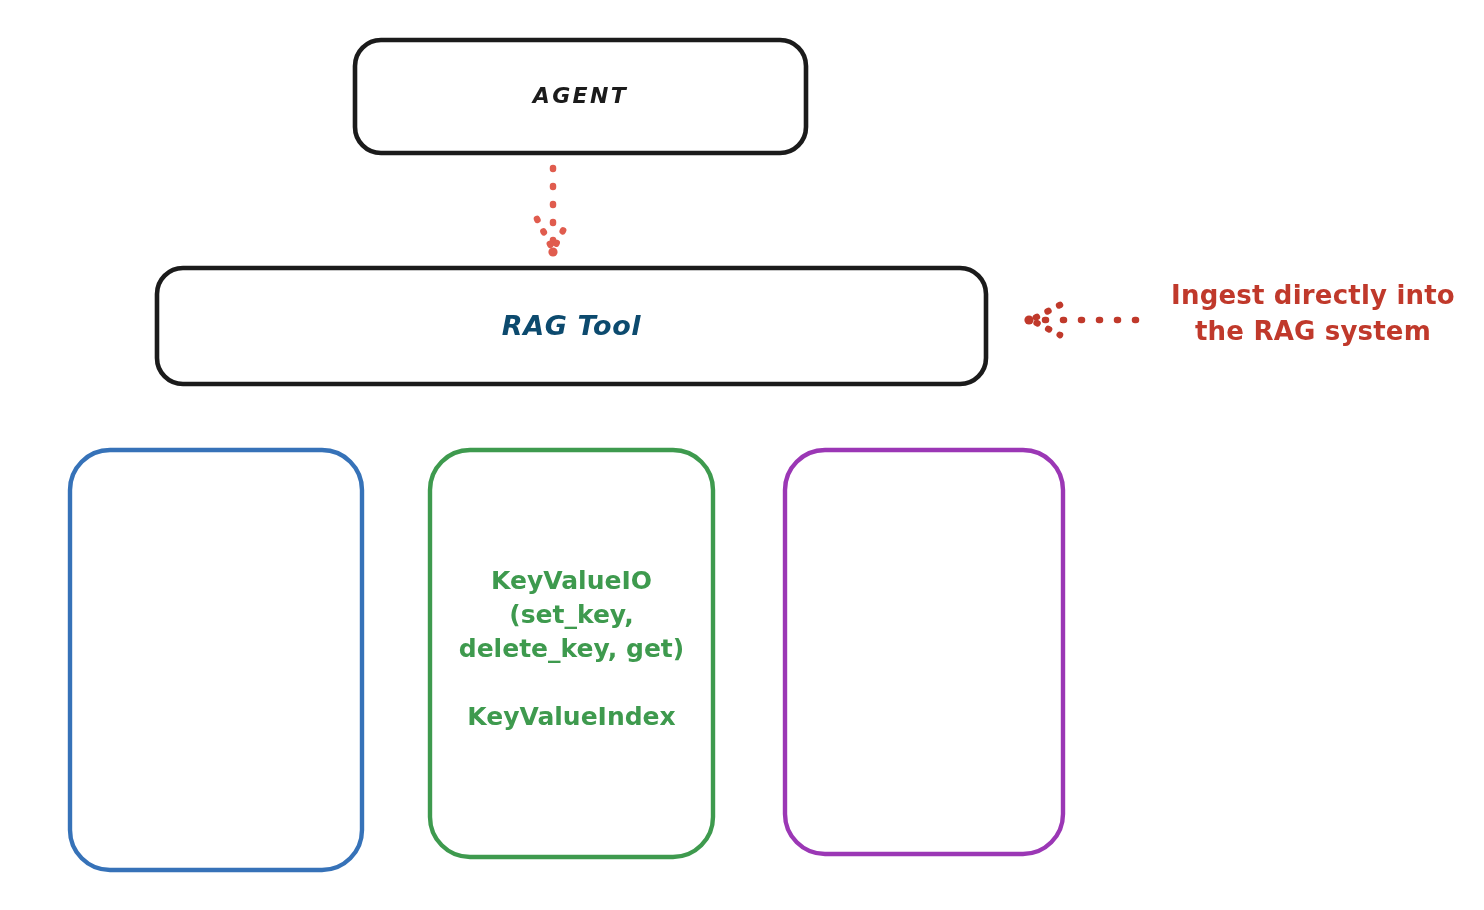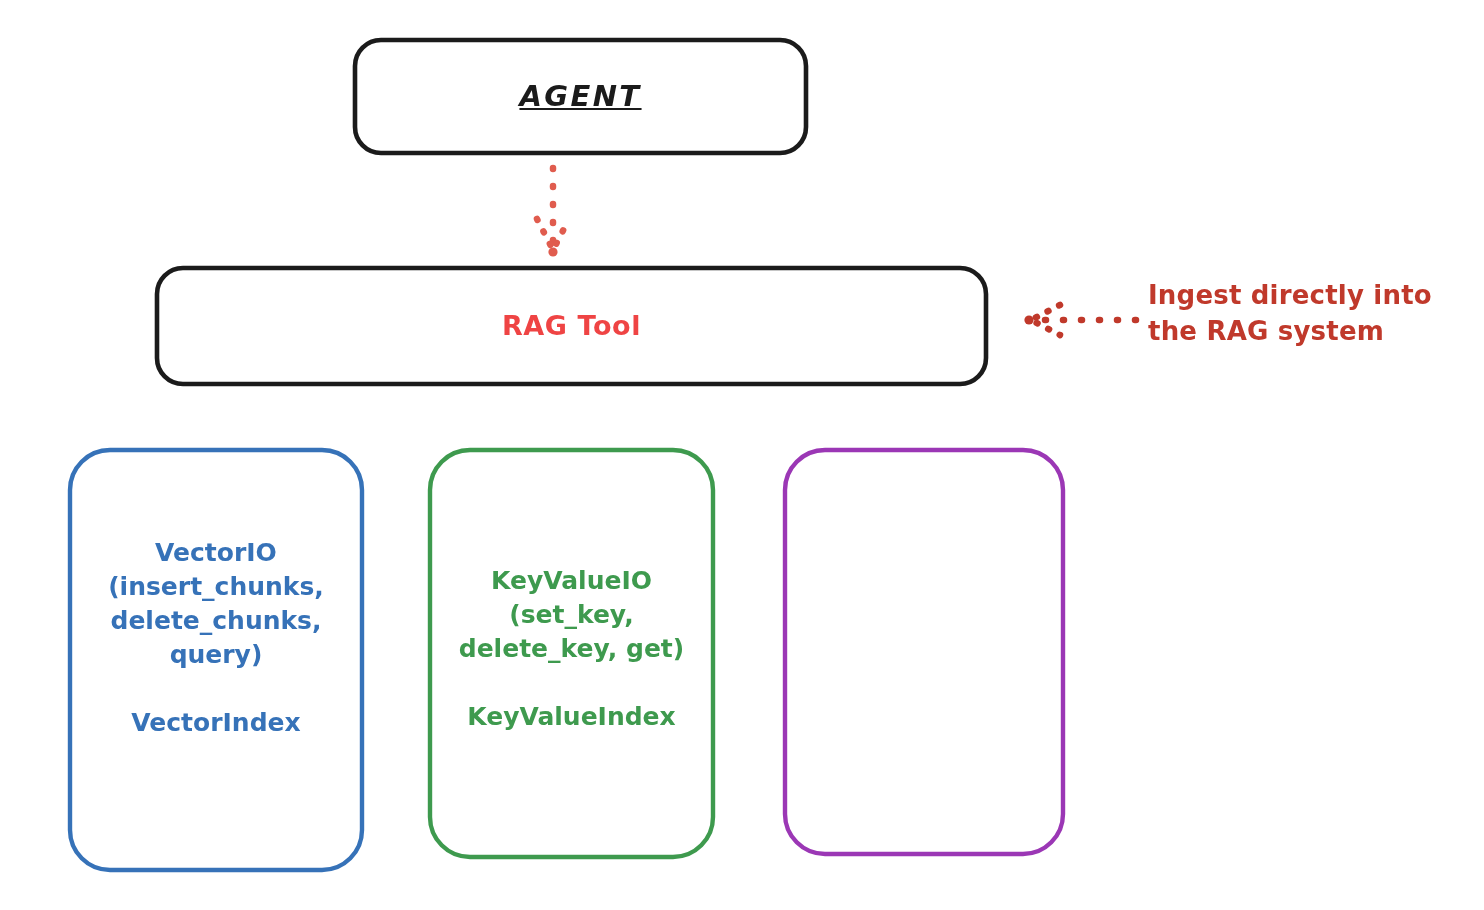--- a/index.html
+++ b/index.html
@@ -47,39 +47,39 @@
   #agent-box {
     left: 355px;
     top: 40px;
     width: 451px;
     height: 113px;
   }
   #agent-box .node-label {
     font-family: "DejaVu Sans", sans-serif;
     font-style: italic;
     font-weight: 700;
-    font-size: 29px;
+    font-size: 22px;
     letter-spacing: 2.4px;
     color: #1b1b1b;
-    text-decoration: underline;
   }
 
   
   #ragtool-box {
     left: 157px;
     top: 268px;
     width: 829px;
     height: 116px;
   }
   #ragtool-box .node-label {
     font-family: "DejaVu Sans", sans-serif;
     font-size: 27px;
     font-weight: 600;
     letter-spacing: 0.6px;
-    color: #ef4444;
+    color: #0c4a6e;
+    font-style: italic;
   }
 
   
   .provider {
     align-items: flex-start;
     justify-content: center;
   }
   .provider .node-label {
     font-family: "DejaVu Sans", sans-serif;
     font-weight: 600;
@@ -121,21 +121,21 @@
   #ingest-note {
     position: absolute;
     left: 1148px;
     top: 278px;
     width: 330px;
     color: #c0392b;
     font-family: "DejaVu Sans", sans-serif;
     font-weight: 700;
     font-size: 26px;
     line-height: 1.38;
-    text-align: left;
+    text-align: center;
     white-space: pre-line;
     letter-spacing: 0.2px;
   }
 </style>
 </head>
 <body>
 
 <div id="canvas">
 
   <svg class="layer-svg" viewBox="0 0 1484 910">
@@ -164,28 +164,20 @@
   </svg>
 
   <div class="node" id="agent-box">
     <span class="node-label">AGENT</span>
   </div>
 
   <div class="node" id="ragtool-box">
     <span class="node-label">RAG Tool</span>
   </div>
 
-  <div class="node provider" id="vector-box">
-    <span class="node-label">VectorIO
-(insert_chunks,
-delete_chunks,
-query)
-
-VectorIndex</span>
-  </div>
 
   <div class="node provider" id="keyvalue-box">
     <span class="node-label">KeyValueIO
 (set_key,
 delete_key, get)
 
 KeyValueIndex</span>
   </div>
 
 

